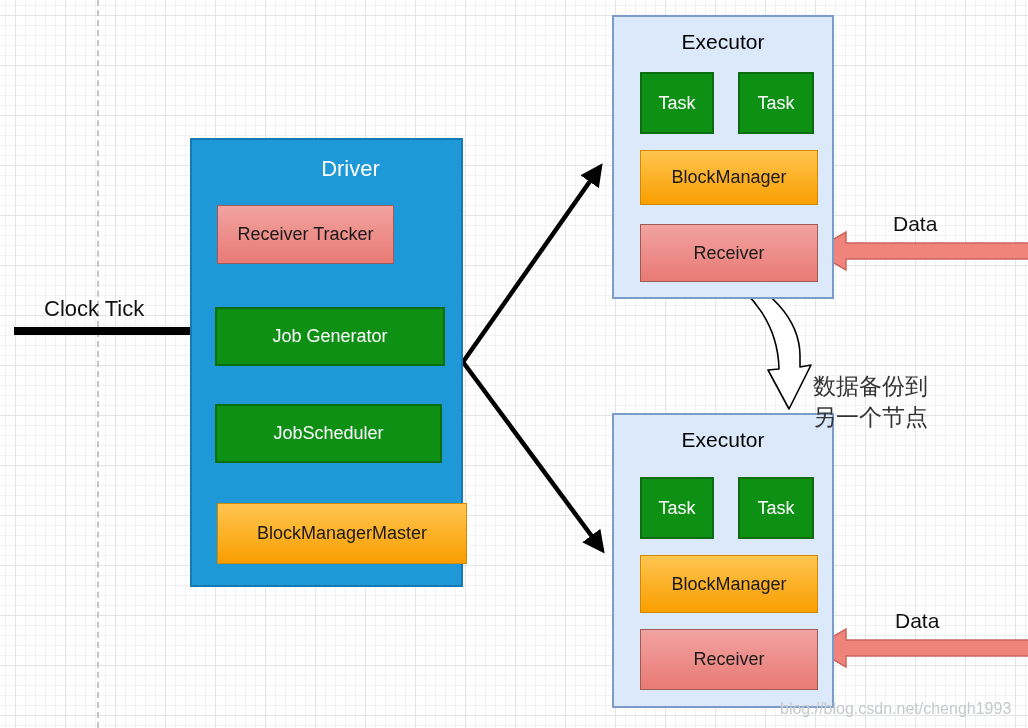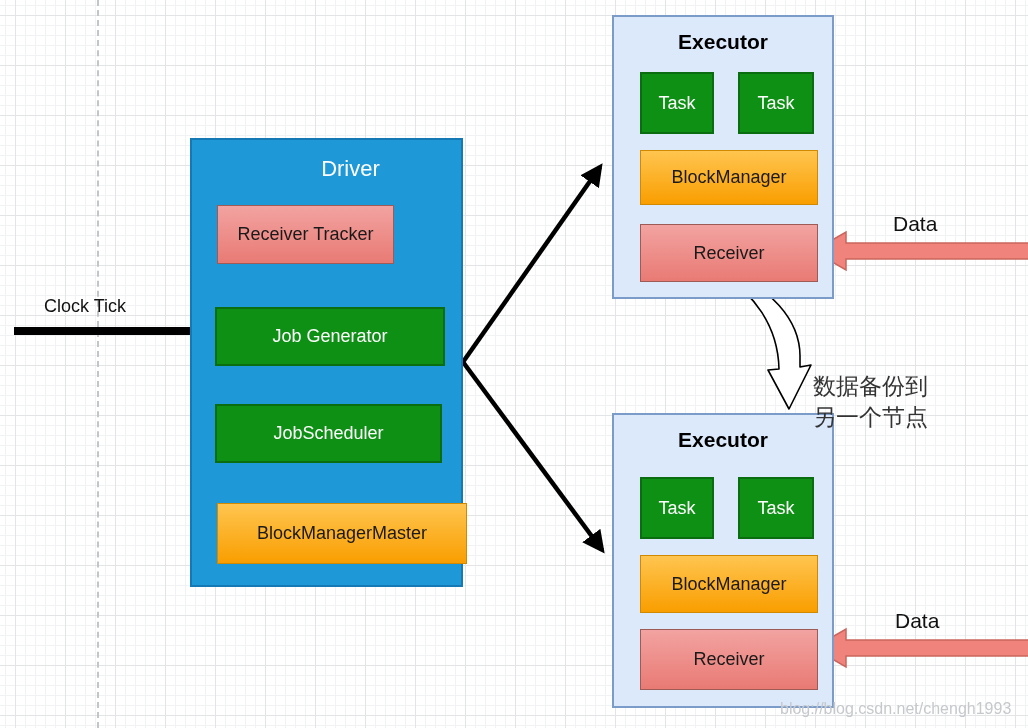--- a/index.html
+++ b/index.html
@@ -34,21 +34,21 @@
   .executor{
     position:absolute;width:222px;
     background:var(--executor-fill,#dce9fb);
     border:2px solid var(--executor-border,#7b9bc9);
     box-sizing:border-box;
   }
   .executor.top{left:612px;top:15px;height:284px;}
   .executor.bottom{left:612px;top:413px;height:295px;}
   .executor-title{
     margin-top:13px;text-align:center;
-    color:#000;font-size:21px;font-weight:bold;
+    color:#000;font-size:21px;font-weight:normal;
   }
   .node{
     position:absolute;display:flex;align-items:center;justify-content:center;
     box-sizing:border-box;font-size:18px;color:var(--label-text-dark,#1a1a1a);
   }
   .node.green{
     background:var(--green-fill,#0e9015);
     border:2px solid var(--green-border,#0a6e10);
     color:#fff;
     justify-content:center;
@@ -71,21 +71,21 @@
   .t-task2{left:124px;top:55px;width:76px;height:62px;}
   .t-bm{left:26px;top:133px;width:178px;height:55px;}
   .t-rcv{left:26px;top:207px;width:178px;height:58px;}
   
   .b-task1{left:26px;top:62px;width:74px;height:62px;}
   .b-task2{left:124px;top:62px;width:76px;height:62px;}
   .b-bm{left:26px;top:140px;width:178px;height:58px;}
   .b-rcv{left:26px;top:214px;width:178px;height:61px;}
 
   .free-label{position:absolute;color:#111;font-size:21px;white-space:nowrap;}
-  .lbl-clock{left:44px;top:296px;font-size:18px;}
+  .lbl-clock{left:44px;top:296px;font-size:22px;}
   .lbl-data-top{left:893px;top:212px;}
   .lbl-data-bottom{left:895px;top:609px;}
   .backup-note{
     position:absolute;left:813px;top:331px;
     color:var(--note-text,#333);font-size:23px;line-height:1.35;white-space:nowrap;margin-top:40px;
   }
   .watermark{
     position:absolute;left:780px;top:700px;
     color:var(--watermark-text,#c6c9cc);font-size:16px;white-space:nowrap;z-index:5;
   }

